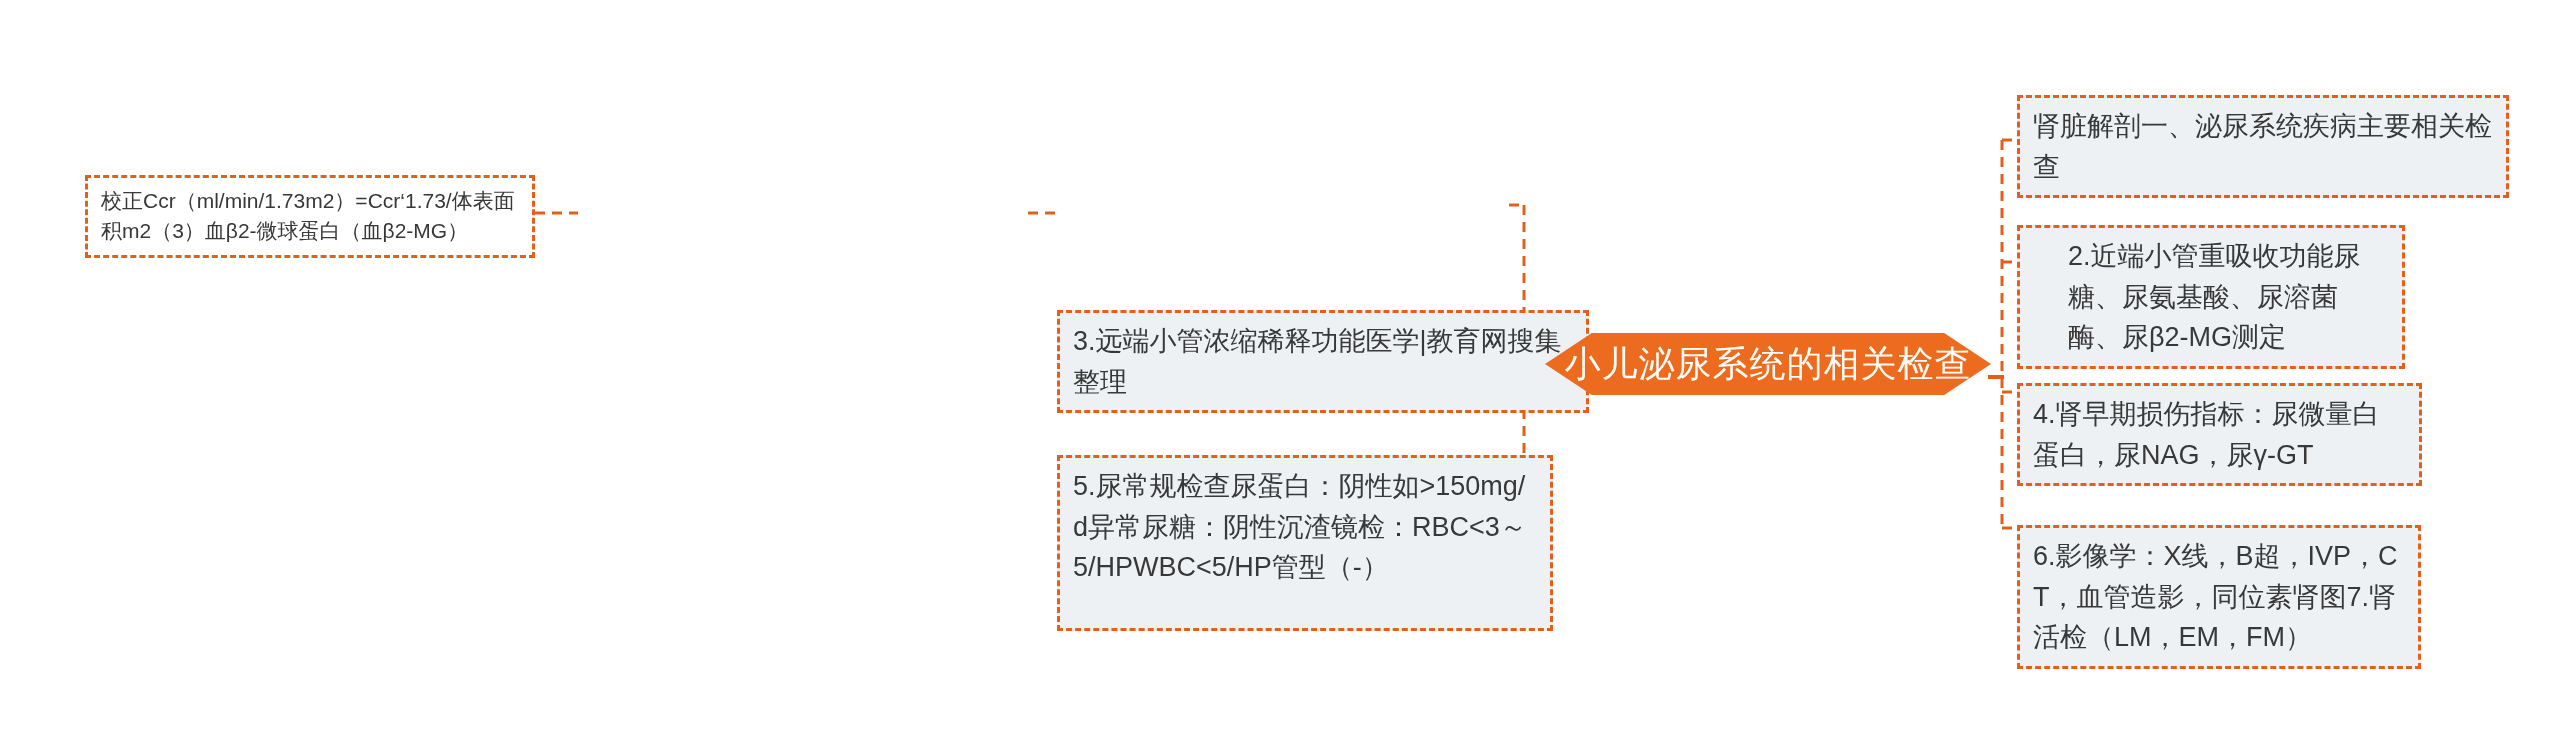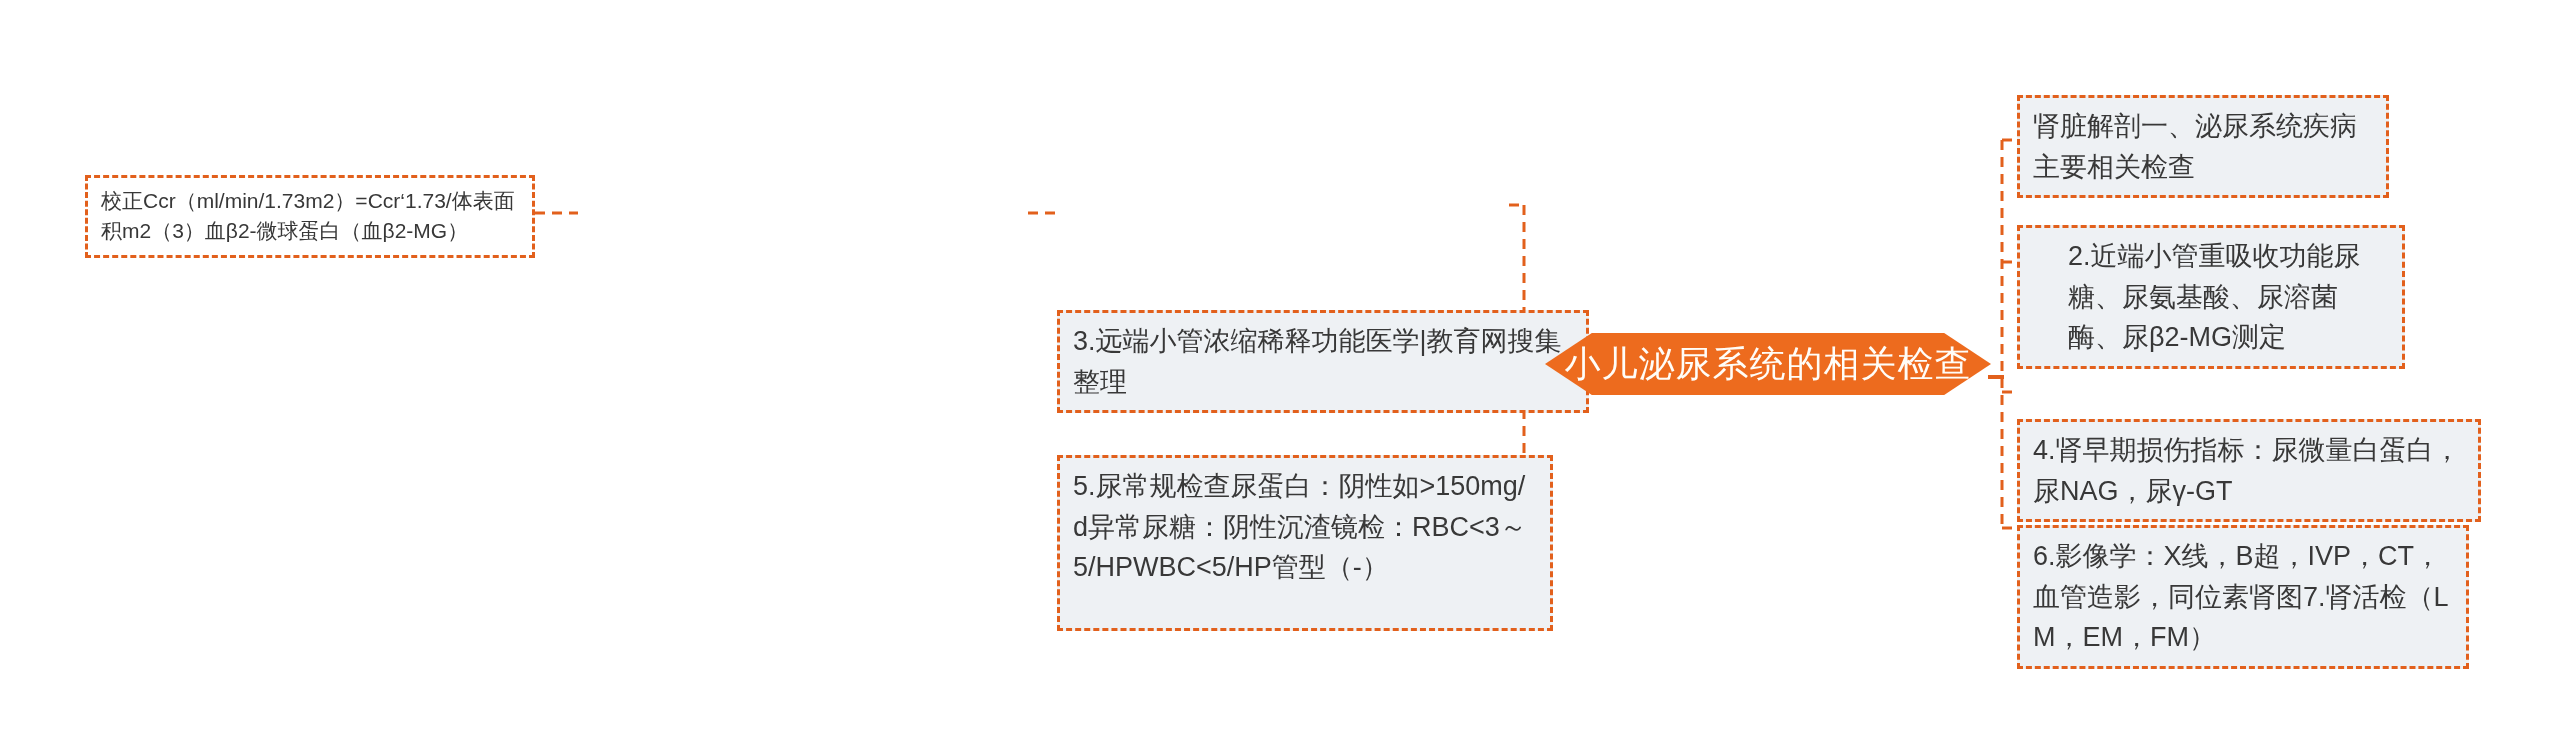--- a/index.html
+++ b/index.html
@@ -31,24 +31,24 @@
     padding:8px 13px;
     word-break:break-all;
     background:var(--branch-fill);
   }
   .plain{background:var(--plain-fill);font-size:21px;line-height:1.45;}
   .b-l1{left:85px;  top:175px; width:450px; min-height:78px;}
   .b-l2{left:578px; top:162px; width:450px; min-height:106px;}
   .b-l3{left:1057px;top:160px; width:452px; min-height:98px;}
   .b-l4{left:1057px;top:310px; width:532px; min-height:98px;}
   .b-l5{left:1057px;top:455px; width:496px; min-height:176px;}
-  .b-r1{left:2017px;top:95px;  width:372px; min-height:88px;}
+  .b-r1{left:2017px;top:95px;  width:492px; min-height:88px;}
   .b-r2{left:2017px;top:225px; width:388px; min-height:110px;padding-left:48px;}
-  .b-r3{left:2017px;top:383px; width:464px; min-height:97px;margin-top:36px;}
-  .b-r4{left:2017px;top:525px; width:452px; min-height:136px;}
+  .b-r3{left:2017px;top:383px; width:405px; min-height:97px;}
+  .b-r4{left:2017px;top:525px; width:404px; min-height:136px;}
   .central{
     position:absolute;
     left:1545px;top:333px;width:446px;height:62px;
     background:var(--central-fill);
     clip-path:polygon(0 50%,10.5% 0,89.5% 0,100% 50%,89.5% 100%,10.5% 100%);
     color:var(--central-text);
     font-size:36px;
     display:flex;align-items:center;justify-content:center;
     white-space:nowrap;
     letter-spacing:1px;

